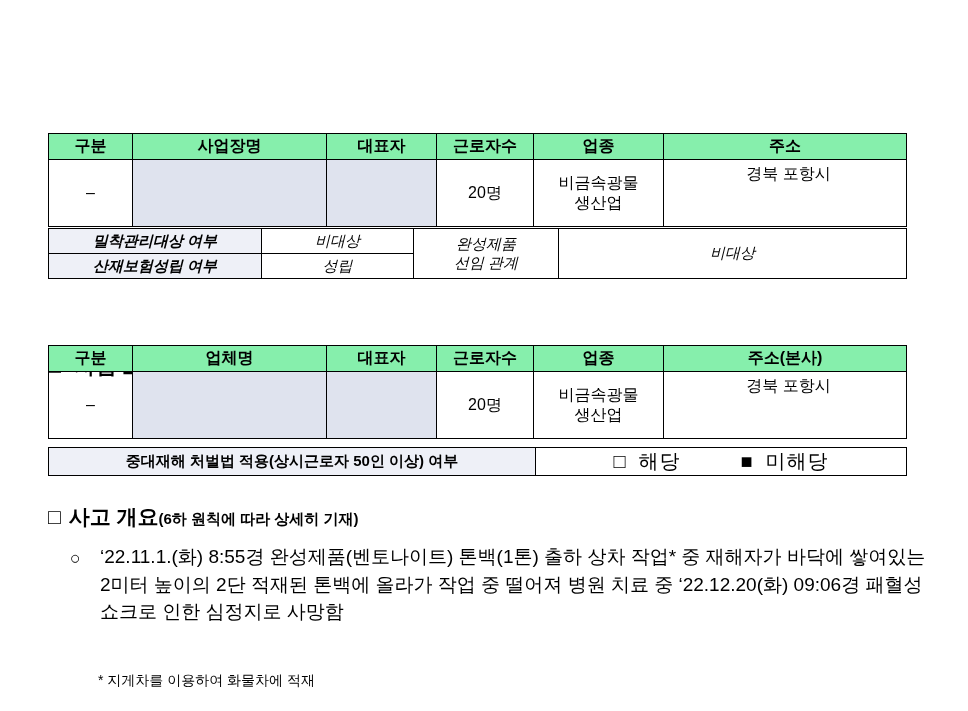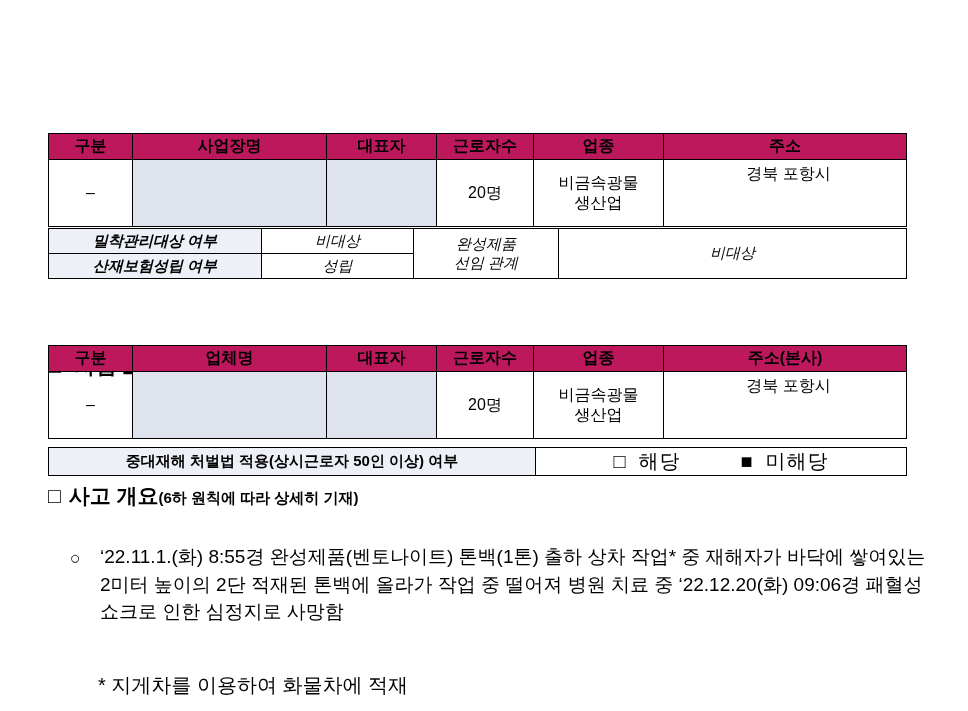--- a/index.html
+++ b/index.html
@@ -85,21 +85,21 @@
   }
   table td, table th {
     border: 1px solid #000000;
     font-size: 16px;
     text-align: center;
     vertical-align: middle;
     padding: 0;
     font-weight: normal;
   }
   .hdr td {
-    background: #be185d;
+    background: #86efac;
     font-weight: bold;
     height: 25px;
     font-size: 16px;
   }
   .blank-fill {
     background: #dfe3ee;
   }
   .cell-left {
     text-align: center;
     padding-left: 7px;
@@ -183,21 +183,21 @@
   .acc-text {
     margin-left: 30px;
     font-size: 19px;
     line-height: 1.45;
     text-indent: 0;
   }
   .acc-foot {
     position: absolute;
     left: 98px;
     top: 672px;
-    font-size: 20px;
+    font-size: 14px;
   }
 </style>
 </head>
 <body>
 
 <div class="page">
 
 
 
   <table id="tbl-overview">
@@ -302,21 +302,21 @@
       <td class="lbl">중대재해 처벌법 적용(상시근로자 50인 이상) 여부</td>
       <td class="opts">
         <span>□</span><span>해당</span>
         <span style="display:inline-block;width:24px"></span>
         <span>■</span><span>미해당</span>
       </td>
     </tr>
   </tbody>
     </table>
 
-  <div class="sec-head" style="left:48px; top:482px;">
+  <div class="sec-head" style="left:48px; top:503px;">
     <span class="box-mark">□</span><span>사고 개요</span><span class="small-note">(6하 원칙에 따라 상세히 기재)</span>
   </div>
 
   <div class="acc-block">
     <span class="acc-bullet">○</span>
     <div class="acc-text">‘22.11.1.(화) 8:55경 완성제품(벤토나이트) 톤백(1톤) 출하 상차 작업* 중 재해자가 바닥에 쌓여있는 2미터 높이의 2단 적재된 톤백에 올라가 작업 중 떨어져 병원 치료 중 ‘22.12.20(화) 09:06경 패혈성 쇼크로 인한 심정지로 사망함</div>
   </div>
   <div class="acc-foot">* 지게차를 이용하여 화물차에 적재</div>
 
 </div>

